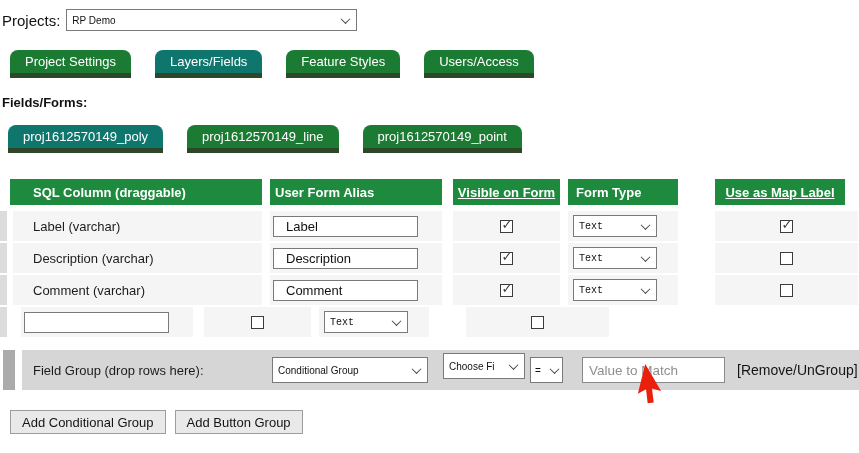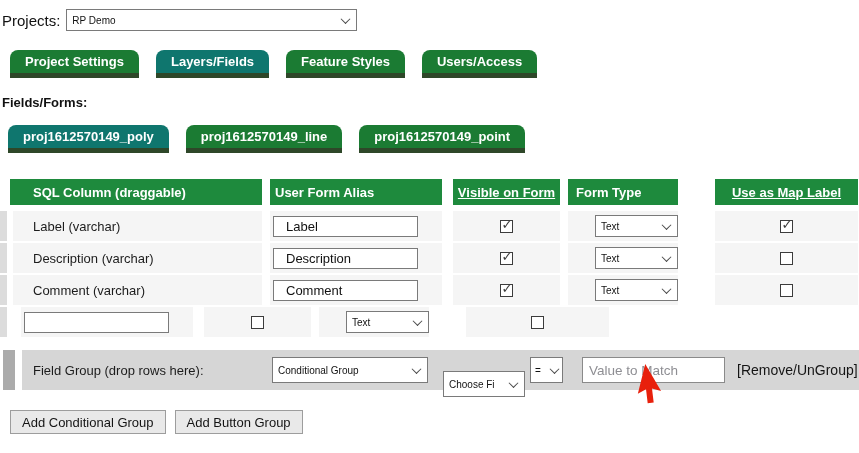--- a/index.html
+++ b/index.html
@@ -10,68 +10,68 @@
   
   .projects-row { position:absolute; top:9px; left:2px; display:flex; align-items:center; }
   .projects-label { font-size:15px; color:#111; }
   .select { background:#fff; border:1px solid #7a7a7a; display:flex; align-items:center;
             justify-content:space-between; font-size:10px; color:#111; padding:0 7px 0 5px; cursor:default; }
   .projects-select { width:291px; height:22px; margin-left:6px; }
   .chev { width:7px; height:7px; border-right:1.5px solid #4a4a4a; border-bottom:1.5px solid #4a4a4a;
           transform:rotate(45deg) translate(-1px,-1px); flex:0 0 auto; }
 
   
-  .tabs { position:absolute; display:flex; gap:17px;font-weight:bold; }
+  .tabs { position:absolute; display:flex; gap:24px; }
   .tabs-main { top:50px; left:10px; }
   .tabs-layer { top:125px; left:8px; }
   .tab { background:#1b7b33; color:#fff; font-size:13px; border-radius:8px 8px 0 0;
          padding:0 15px; height:28px; display:flex; align-items:center;
          border-bottom:5px solid #2e4729; cursor:pointer; }
   .tab.active { background:#0f766e; }
 
   
   .fields-forms-label { position:absolute; top:95px; left:2px; font-size:13px; font-weight:bold; color:#111; }
 
   
   .thead { position:absolute; top:179px; left:10px; display:flex; height:26px; }
   .hcell { background:#1e8a3d; color:#fff; font-weight:bold; font-size:13px;
            display:flex; align-items:center; }
   .hc1 { width:252px; padding-left:23px; }
   .hc2 { width:172px; margin-left:8px; padding-left:5px; }
   .hc3 { width:107px; margin-left:11px; justify-content:center; }
   .hc4 { width:110px; margin-left:8px; padding-left:8px; }
-  .hc5 { width:143px; margin-left:37px; justify-content:center; }
+  .hc5 { width:130px; margin-left:37px; justify-content:center; }
   .hlink { text-decoration:underline; cursor:pointer; }
 
   .rows { position:absolute; top:211px; left:13px; }
   .trow { display:flex; height:30px; margin-bottom:2px; }
   .cell { background:#f5f5f5; display:flex; align-items:center; }
   .c1 { width:249px; padding-left:20px; font-size:13px; color:#1c1c1c; cursor:grab; }
   .c2 { width:172px; margin-left:8px; }
   .c3 { width:107px; margin-left:11px; justify-content:center; }
   .c4 { width:110px; margin-left:8px; }
   .c5 { width:143px; margin-left:37px; justify-content:center; }
 
   .drag-handles { position:absolute; left:0; top:211px; width:7px; }
   .handle { width:7px; height:30px; margin-bottom:2px; background:#dcdcdc; cursor:grab; }
 
   .txt-input { width:145px; height:21px; margin-left:3px; border:1px solid #7a7a7a;
                font-family:inherit; font-size:13px; padding:0 12px; color:#111; background:#fff; }
-  .formtype-select { width:84px; height:22px; margin-left:27px; }
+  .formtype-select { width:84px; height:22px; margin-left:5px;font-family:Liberation Mono, monospace; }
 
   .checkbox { width:13px; height:13px; border:1px solid #3c3c3c; background:#fff; position:relative; cursor:pointer; }
   .checkbox.checked::after { content:"\2713"; position:absolute; left:0.5px; top:-3.5px;
                              font-size:13px; color:#3a3a3a; }
 
   
   .group-handle { position:absolute; left:3px; top:350px; width:12px; height:40px; background:#ababab; cursor:grab; }
   .group-bar { position:absolute; left:22px; top:350px; width:837px; height:40px; background:#d6d6d6; }
   .group-label { position:absolute; left:11px; top:0; height:40px; display:flex; align-items:center; font-size:13px; color:#1c1c1c; }
   .grouptype-select { position:absolute; left:250px; top:7px; width:156px; height:26px; }
-  .field-select { position:absolute; left:421px; top:21px; width:82px; height:26px; }
+  .field-select { position:absolute; left:421px; top:3px; width:82px; height:26px; }
   .field-select .sel-text { overflow:hidden; white-space:nowrap; }
   .op-select { position:absolute; left:508px; top:7px; width:33px; height:26px; padding:0 4px; }
   .match-input { position:absolute; left:560px; top:7px; width:143px; height:26px; border:1px solid #8a8a8a;
                  font-family:inherit; font-size:13.5px; padding:0 6px; color:#111; background:#fff; }
   .match-input::placeholder { color:#8e8e93; opacity:1; }
   .remove-link { position:absolute; left:715px; top:0; height:40px; display:flex; align-items:center;
                  font-size:14px; color:#141414; cursor:pointer; }
 
   
   .btn-row { position:absolute; top:410px; left:10px; display:flex; gap:9px; }

